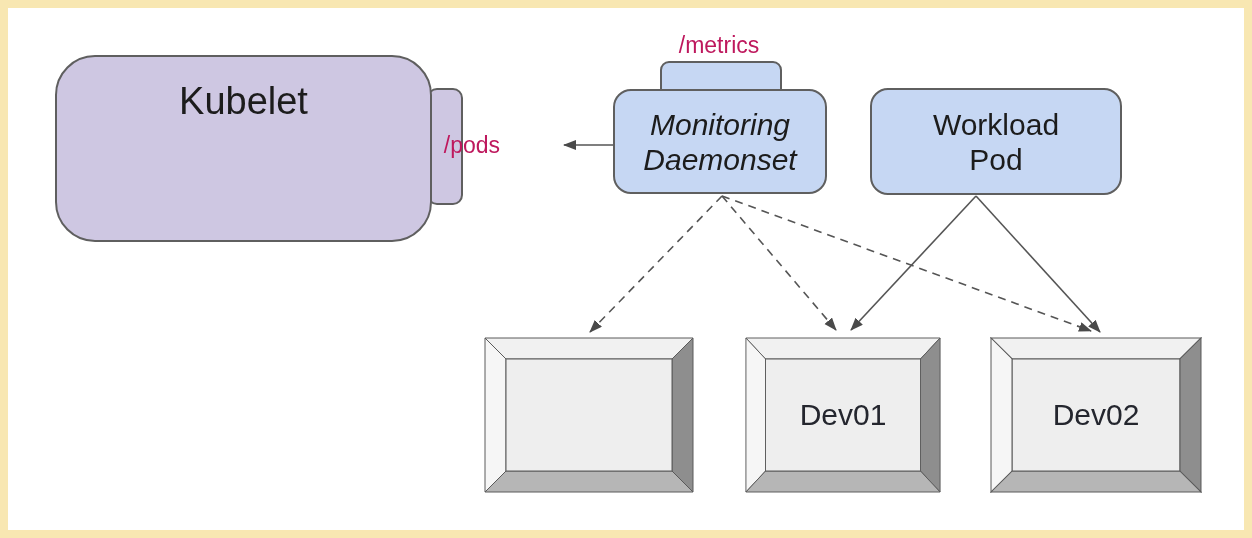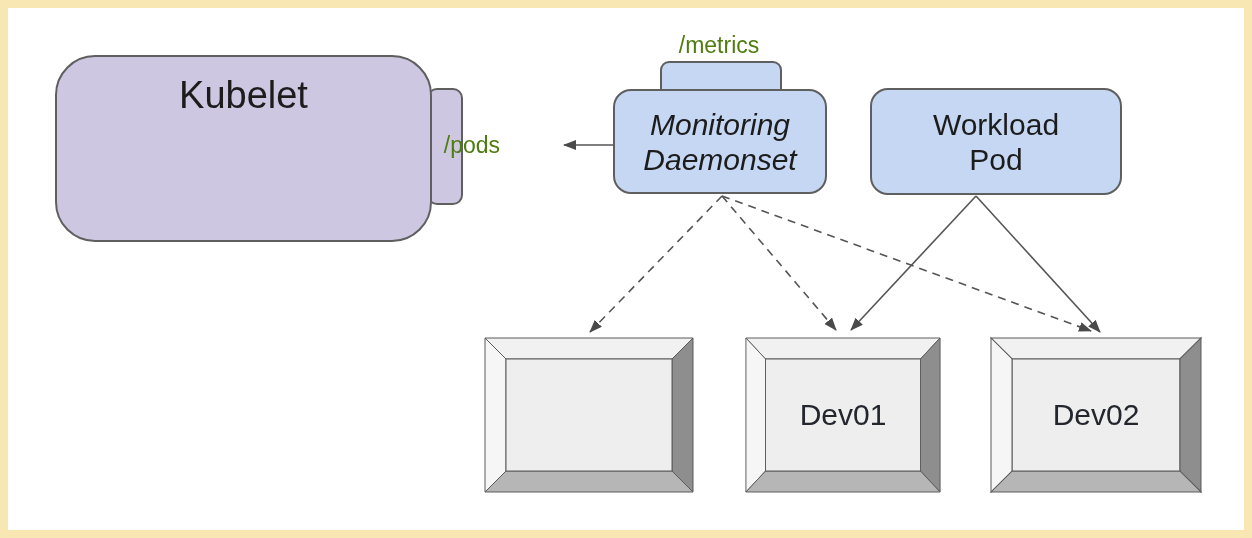--- a/index.html
+++ b/index.html
@@ -28,21 +28,21 @@
     box-sizing: border-box;
     border: 2px solid #5f5f5f;
     color: #1c1c1c;
   }
   .kubelet {
     left: 47px; top: 47px;
     width: 377px; height: 187px;
     background: #cec7e2;
     border-radius: 40px;
     text-align: center;
-    padding-top: 16px;
+    padding-top: 22px;
     font-size: 38px;
     line-height: 44px;
     z-index: 3;
   }
   .pods-endpoint {
     left: 419px; top: 80px;
     width: 36px; height: 117px;
     background: #cec7e2;
     border-radius: 10px;
     z-index: 2;
@@ -76,21 +76,21 @@
     justify-content: center;
     text-align: center;
     white-space: pre-line;
     font-size: 30px;
     line-height: 35px;
     color: #1c1c1c;
   }
   .float-label {
     position: absolute;
     font-size: 23px;
-    color: #4d7c0f;
+    color: #be185d;
     text-align: center;
     z-index: 4;
   }
   .pods-label { left: 420px; top: 124px; width: 88px; }
   .metrics-label { left: 646px; top: 24px; width: 130px; }
   .device {
     position: absolute;
     top: 329px;
     height: 156px;
     z-index: 3;

